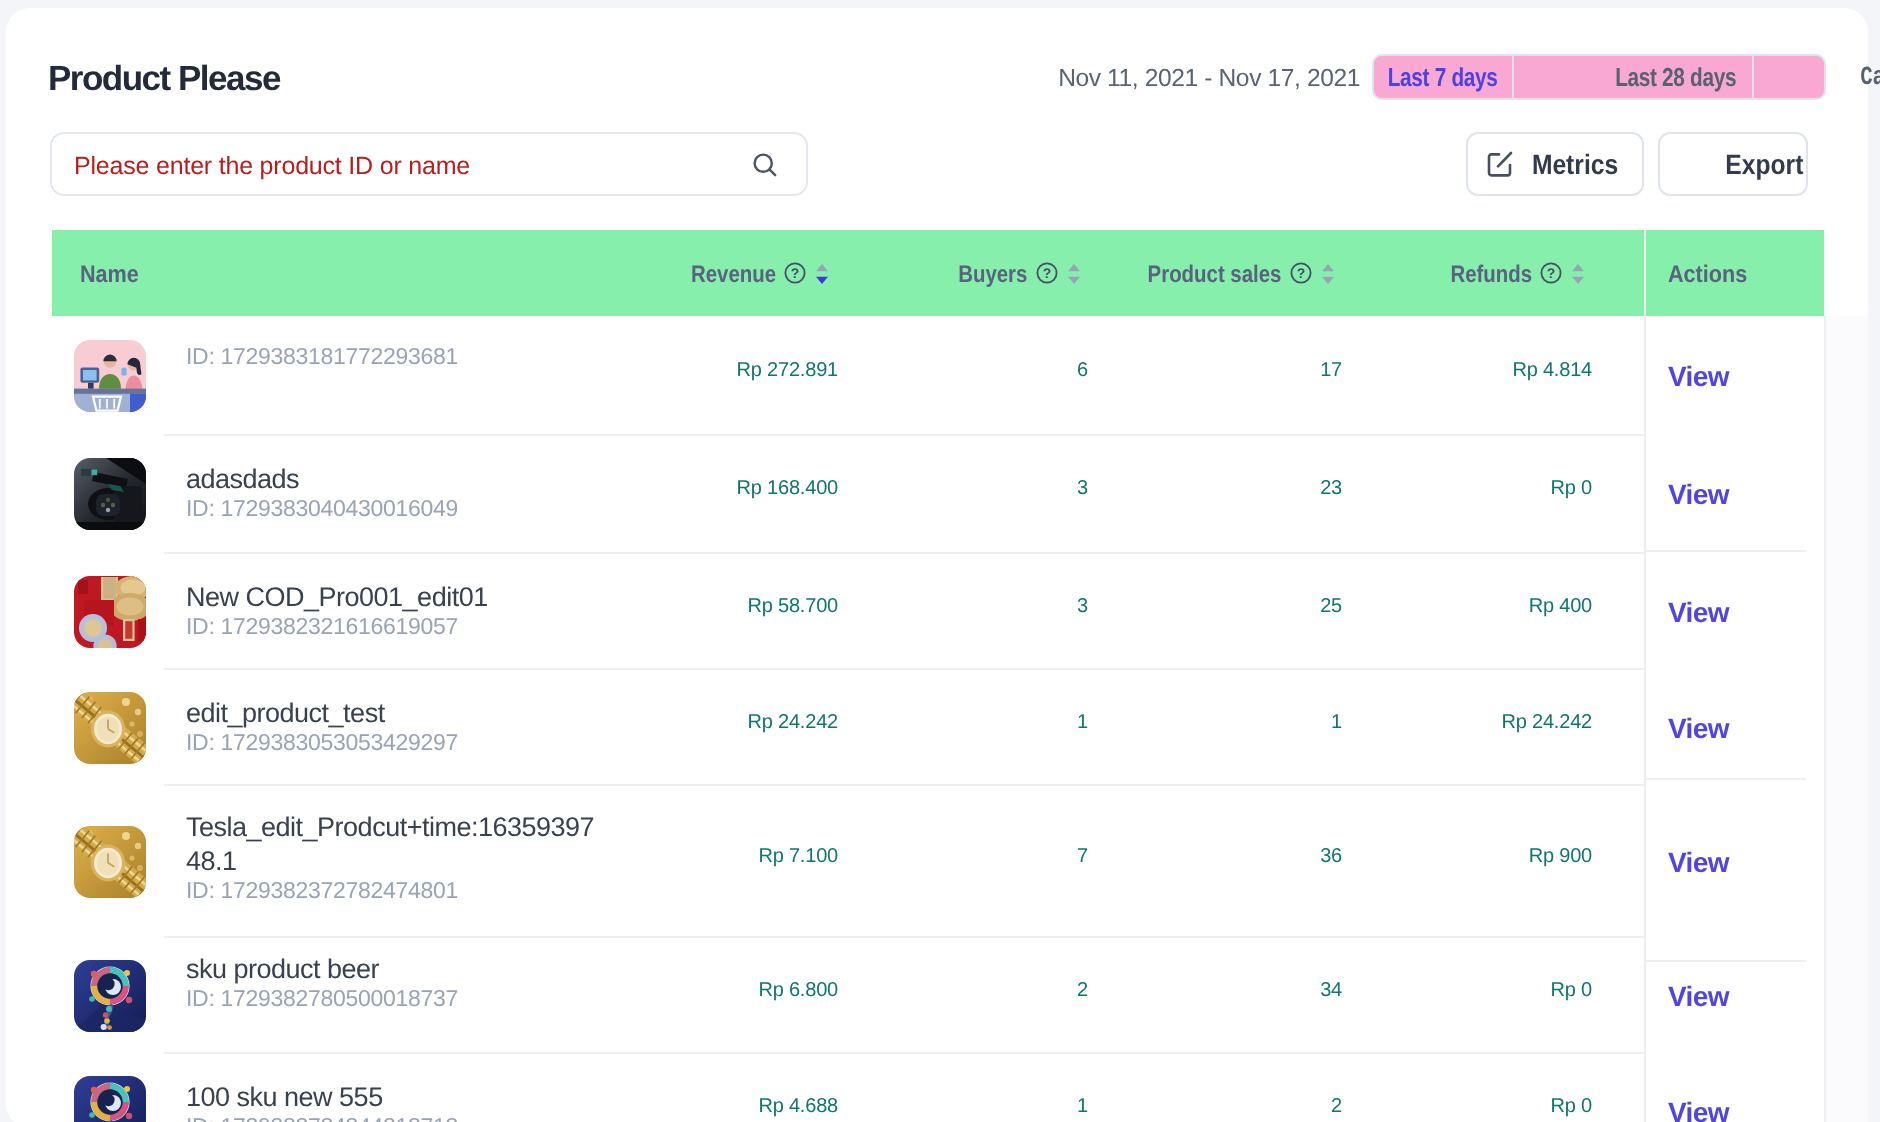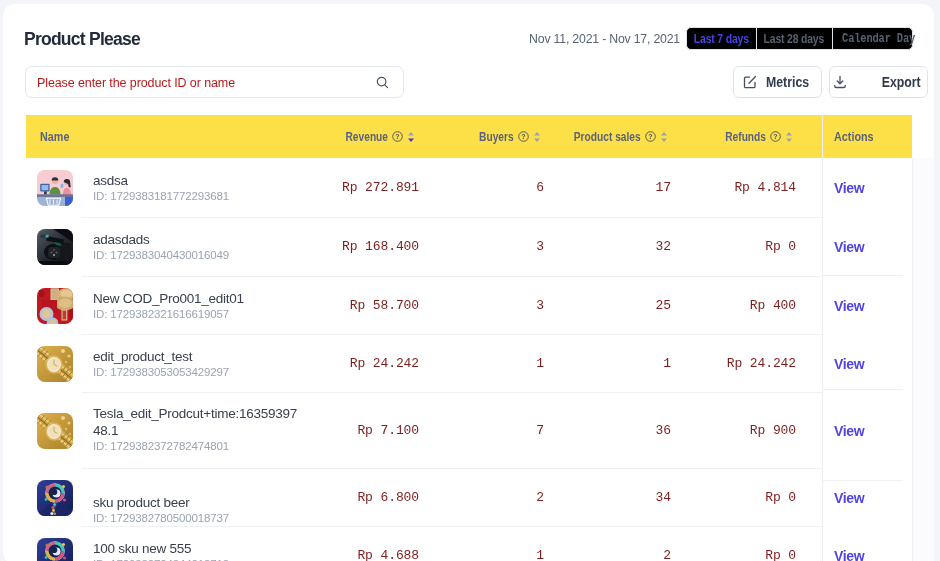--- a/index.html
+++ b/index.html
@@ -2,45 +2,45 @@
 <html><head>
 <meta charset="utf-8">
 <style>
 * { margin:0; padding:0; box-sizing:border-box; }
 html,body { width:940px; height:561px; overflow:hidden; }
 body { background:#f4f5f8; font-family:"Liberation Sans", sans-serif; position:relative; }
 .card { position:absolute; left:3px; top:4px; width:931px; height:560px; background:#fff; border-radius:12px; }
 .abs { position:absolute; }
 .title { left:24px; top:28.5px; font-size:17.5px; font-weight:700; color:#232b3a; letter-spacing:-0.75px; }
 .daterange { top:31.5px; right:260px; font-size:12.3px; color:#5a6373; letter-spacing:-0.2px; }
-.seg { left:686px; top:27px; width:227px; height:23px; border:1px solid #dfe3ec; border-radius:5px; background:#000000; display:flex; }
+.seg { left:686px; top:27px; width:227px; height:23px; border:1px solid #dfe3ec; border-radius:5px; background:#f9a8d4; display:flex;gap:44px; }
 .seg div { display:flex; align-items:center; justify-content:center; font-size:13px; font-weight:600; color:#586170; border-right:1px solid #dfe3ec; white-space:nowrap; letter-spacing:-0.2px; }
 .seg div:last-child { border-right:none;font-family:Liberation Mono, monospace; }
 .seg .s1 { width:70px; color:#4c41e3; } .seg i { font-style:normal; display:inline-block; transform:scaleX(0.8); }
 .seg .s2 { width:76px; }
 .seg .s3 { flex:1; }
 .search { left:25px; top:66px; width:379px; height:32px; border:1px solid #e3e7ef; border-radius:7px; background:#fff; }
 .search span { position:absolute; left:11px; top:8.5px; font-size:12.5px; color:#b91c1c; letter-spacing:-0.1px; }
 .btn { top:66px; height:32px; border:1px solid #dfe4ec; border-radius:6px; background:#fff; display:flex; align-items:center; justify-content:center; gap:6px; font-size:14px; font-weight:600; color:#323b4d; } .btn span { display:inline-block; transform:scaleX(0.88); }
 .btn-metrics { left:733px; width:89px; }
-.btn-export { left:829px; width:99px;gap:32px; }
-.thead { left:26px; top:115px; width:886px; height:43px; background:#fde047; }
+.btn-export { left:829px; width:75px;gap:32px; }
+.thead { left:26px; top:115px; width:886px; height:43px; background:#86efac; }
 .th { position:absolute; top:0; height:43px; display:flex; align-items:center; font-size:12px; font-weight:600; color:#5a6280; }
 .hgroup { position:absolute; top:0; height:43px; display:flex; align-items:center; gap:4px; font-size:12px; font-weight:600; color:#5a6280; } .hgroup i { font-style:normal; display:inline-block; transform:scaleX(0.85); transform-origin:right center; } .th i { font-style:normal; display:inline-block; transform:scaleX(0.9); transform-origin:left center; }
 .vline1 { left:822px; top:115px; width:1px; height:446px; background:#ebedf2; }
 .vline2 { left:912px; top:158px; width:1px; height:403px; background:#eef0f4; }
 .rstrip { left:913px; top:158px; width:21px; height:403px; background:#fbfbfd; }
 .sep { position:absolute; left:82px; width:740px; height:1px; background:#eef0f4; }
 .asep { position:absolute; left:823px; width:80px; height:1px; background:#eef0f4; }
 .row { position:absolute; left:26px; width:886px; }
 .thumb { position:absolute; left:11px; border-radius:8px; overflow:hidden; width:36px; height:36px; }
 .nameblk { position:absolute; left:67px; }
 .pname { font-size:13.5px; color:#39414e; line-height:17px; letter-spacing:-0.25px; }
 .pid { font-size:11.5px; color:#99a3b3; line-height:15px; margin-top:0px; letter-spacing:-0.15px; }
-.num { position:absolute; font-size:13px; color:#7f1d1d; letter-spacing:-0.1px;font-family:Liberation Mono, monospace; }
+.num { position:absolute; font-size:10px; color:#0f766e; letter-spacing:-0.1px; }
 .rev { right:493px; }
 .buy { right:368px; }
 .sal { right:241px; }
 .ref { right:116px; }
 .view { position:absolute; left:808px; font-size:14px; font-weight:600; color:#5044e2; letter-spacing:-0.3px; }
 </style>
 </head>
 <body>
 <div class="card"></div>
 <div class="abs title">Product Please</div>
@@ -134,40 +134,39 @@
 
 <div class="abs vline1"></div>
 <div class="abs rstrip"></div>
 <div class="abs vline2"></div>
 
 <div class="row" style="top:158px;height:59px">
   <svg class="thumb" style="top:12px" width="36" height="36">
       <use href="#t-cashier"></use>
     </svg>
   <div class="nameblk" style="top:14px">
-      <div class="pname">asdsa</div>
       <div class="pid">ID: 1729383181772293681</div>
     </div>
   <span class="num rev" style="top:22px">Rp 272.891</span>
     <span class="num buy" style="top:22px">6</span>
     <span class="num sal" style="top:22px">17</span>
     <span class="num ref" style="top:22px">Rp 4.814</span>
     <span class="view" style="top:22px">View</span>
 </div>
 <div class="row" style="top:217px;height:59px">
   <svg class="thumb" style="top:12px" width="36" height="36">
       <use href="#t-device"></use>
     </svg>
   <div class="nameblk" style="top:14px">
       <div class="pname">adasdads</div>
       <div class="pid">ID: 1729383040430016049</div>
     </div>
   <span class="num rev" style="top:22px">Rp 168.400</span>
     <span class="num buy" style="top:22px">3</span>
-    <span class="num sal" style="top:22px">32</span>
+    <span class="num sal" style="top:22px">23</span>
     <span class="num ref" style="top:22px">Rp 0</span>
     <span class="view" style="top:22px">View</span>
 </div>
 <div class="row" style="top:276px;height:58px">
   <svg class="thumb" style="top:12px" width="36" height="36">
       <use href="#t-red"></use>
     </svg>
   <div class="nameblk" style="top:14px">
       <div class="pname">New COD_Pro001_edit01</div>
       <div class="pid">ID: 1729382321616619057</div>
@@ -203,21 +202,21 @@
   <span class="num rev" style="top:31px">Rp 7.100</span>
     <span class="num buy" style="top:31px">7</span>
     <span class="num sal" style="top:31px">36</span>
     <span class="num ref" style="top:31px">Rp 900</span>
     <span class="view" style="top:31px">View</span>
 </div>
 <div class="row" style="top:468px;height:58px">
   <svg class="thumb" style="top:12px" width="36" height="36">
       <use href="#t-beer"></use>
     </svg>
-  <div class="nameblk" style="top:26px">
+  <div class="nameblk" style="top:8px">
       <div class="pname">sku product beer</div>
       <div class="pid">ID: 1729382780500018737</div>
     </div>
   <span class="num rev" style="top:22px">Rp 6.800</span>
     <span class="num buy" style="top:22px">2</span>
     <span class="num sal" style="top:22px">34</span>
     <span class="num ref" style="top:22px">Rp 0</span>
     <span class="view" style="top:22px">View</span>
 </div>
 <div class="row" style="top:526px;height:35px">

